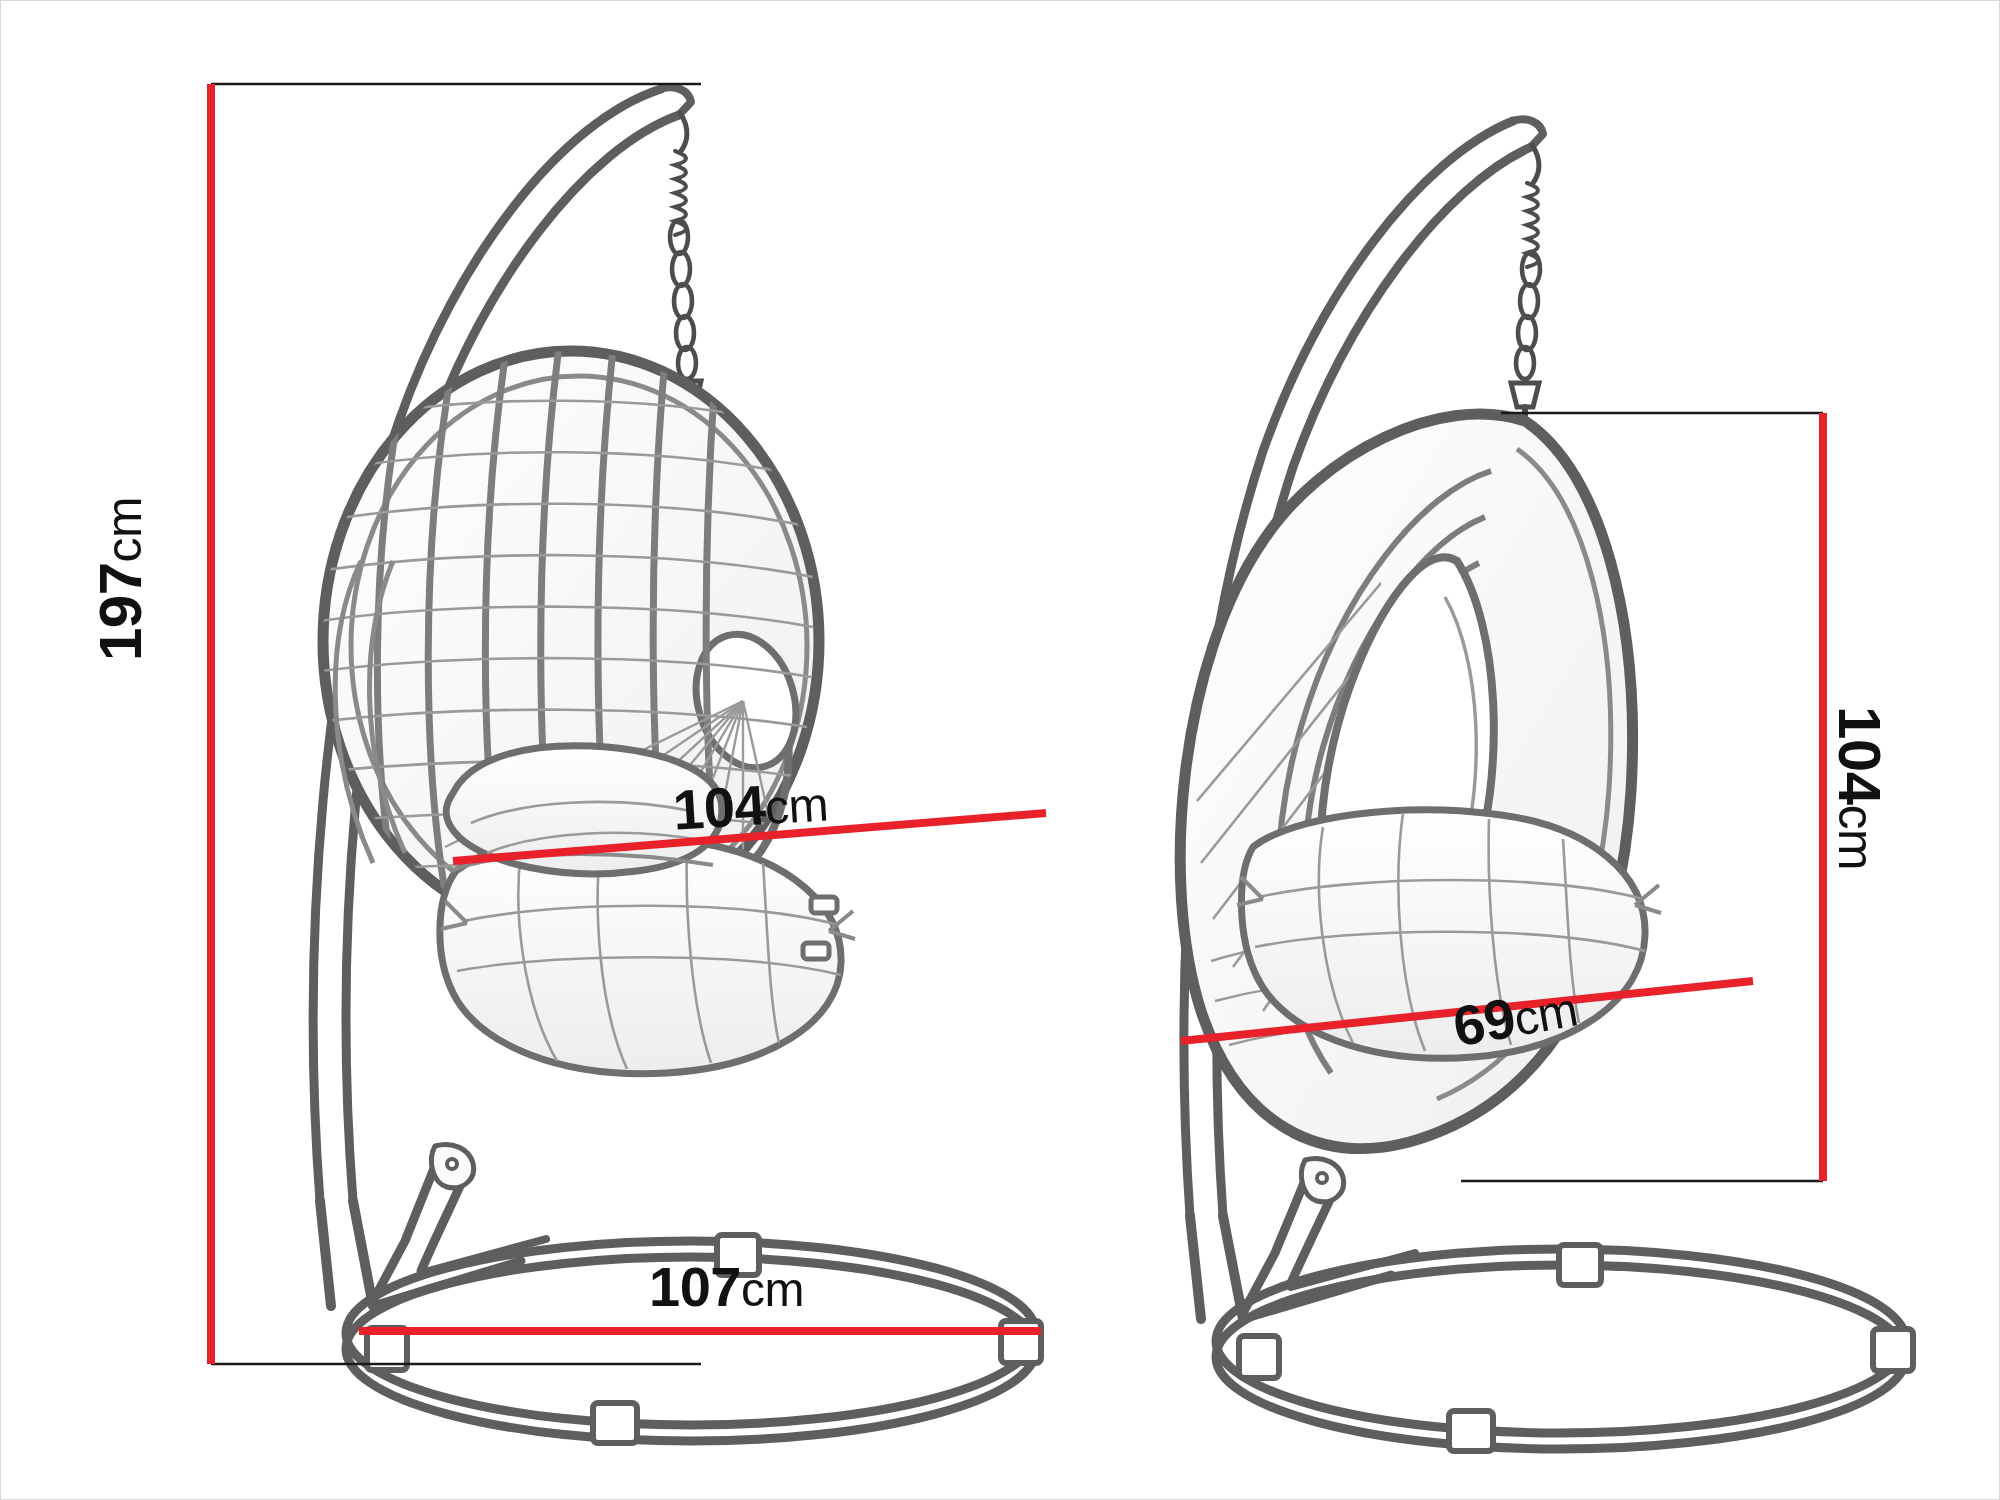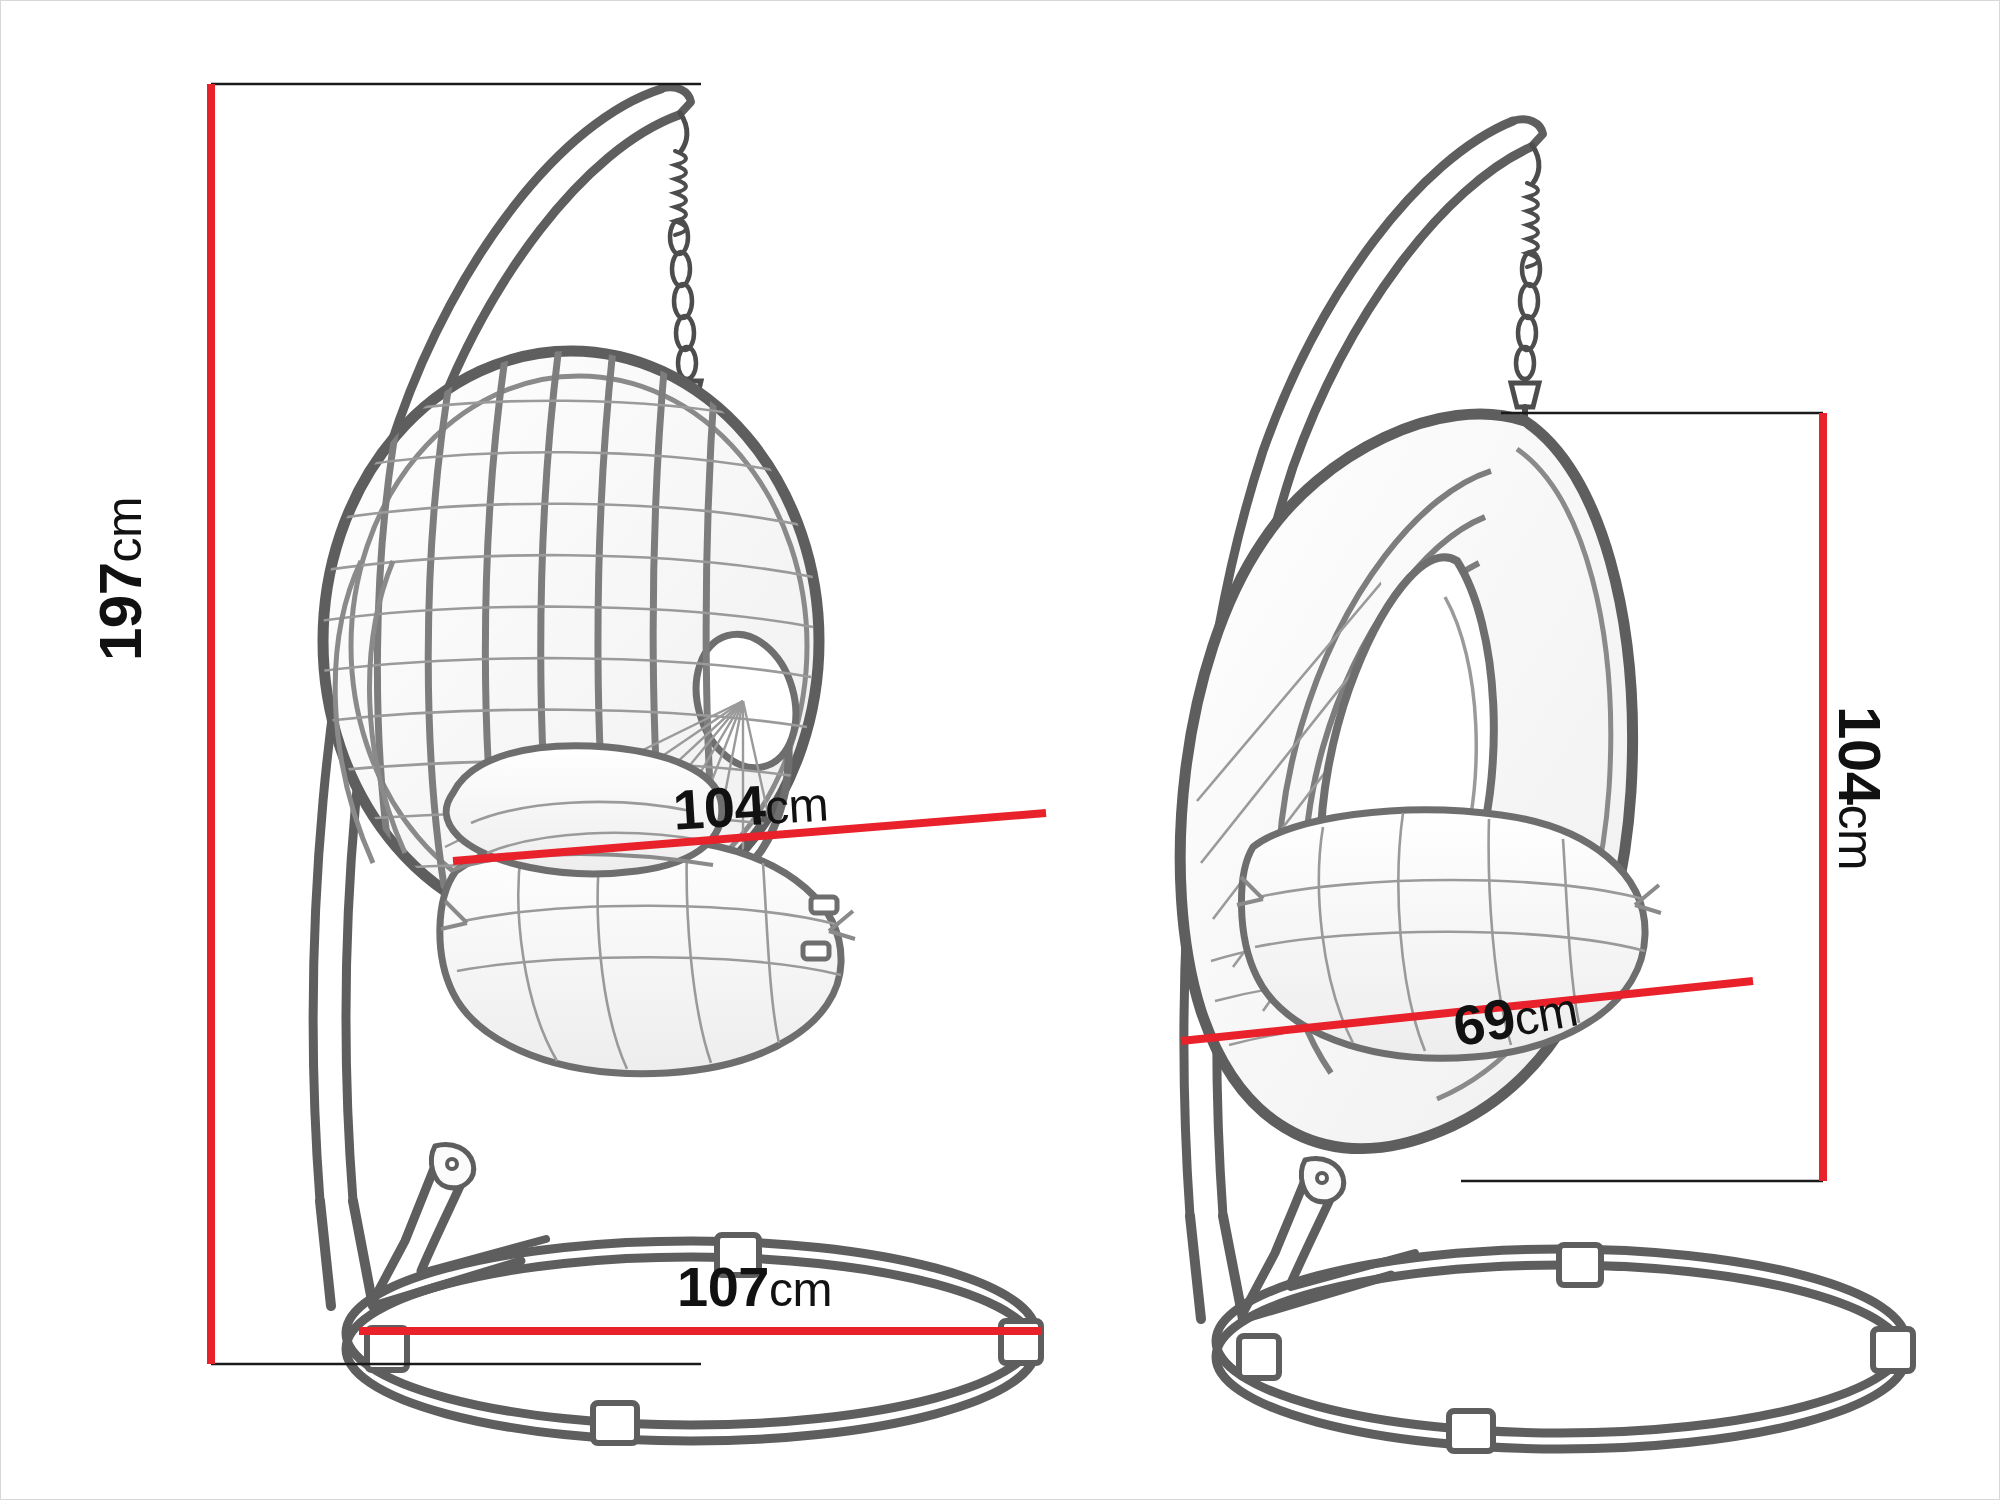--- a/index.html
+++ b/index.html
@@ -294,21 +294,21 @@
   </svg>
 
   <div class="dim-label rot-ccw" style="left:150px; top:600px; font-size:60px;">
     <span class="num">197</span><span class="unit" style="font-size:50px;">cm</span>
   </div>
 
   <div class="dim-label" style="left:672px; top:777px; font-size:56px; transform:rotate(-3.5deg);">
     <span class="num">104</span><span class="unit" style="font-size:48px;">cm</span>
   </div>
 
-  <div class="dim-label" style="left:648px; top:1258px; font-size:56px;margin-left:28px;">
+  <div class="dim-label" style="left:648px; top:1258px; font-size:56px;">
     <span class="num">107</span><span class="unit" style="font-size:48px;">cm</span>
   </div>
 
   <div class="dim-label rot-cw" style="left:1888px; top:705px; font-size:60px;">
     <span class="num">104</span><span class="unit" style="font-size:50px;">cm</span>
   </div>
 
   <div class="dim-label" style="left:1452px; top:988px; font-size:56px; transform:rotate(-10deg);">
     <span class="num">69</span><span class="unit" style="font-size:48px;">cm</span>
   </div>

